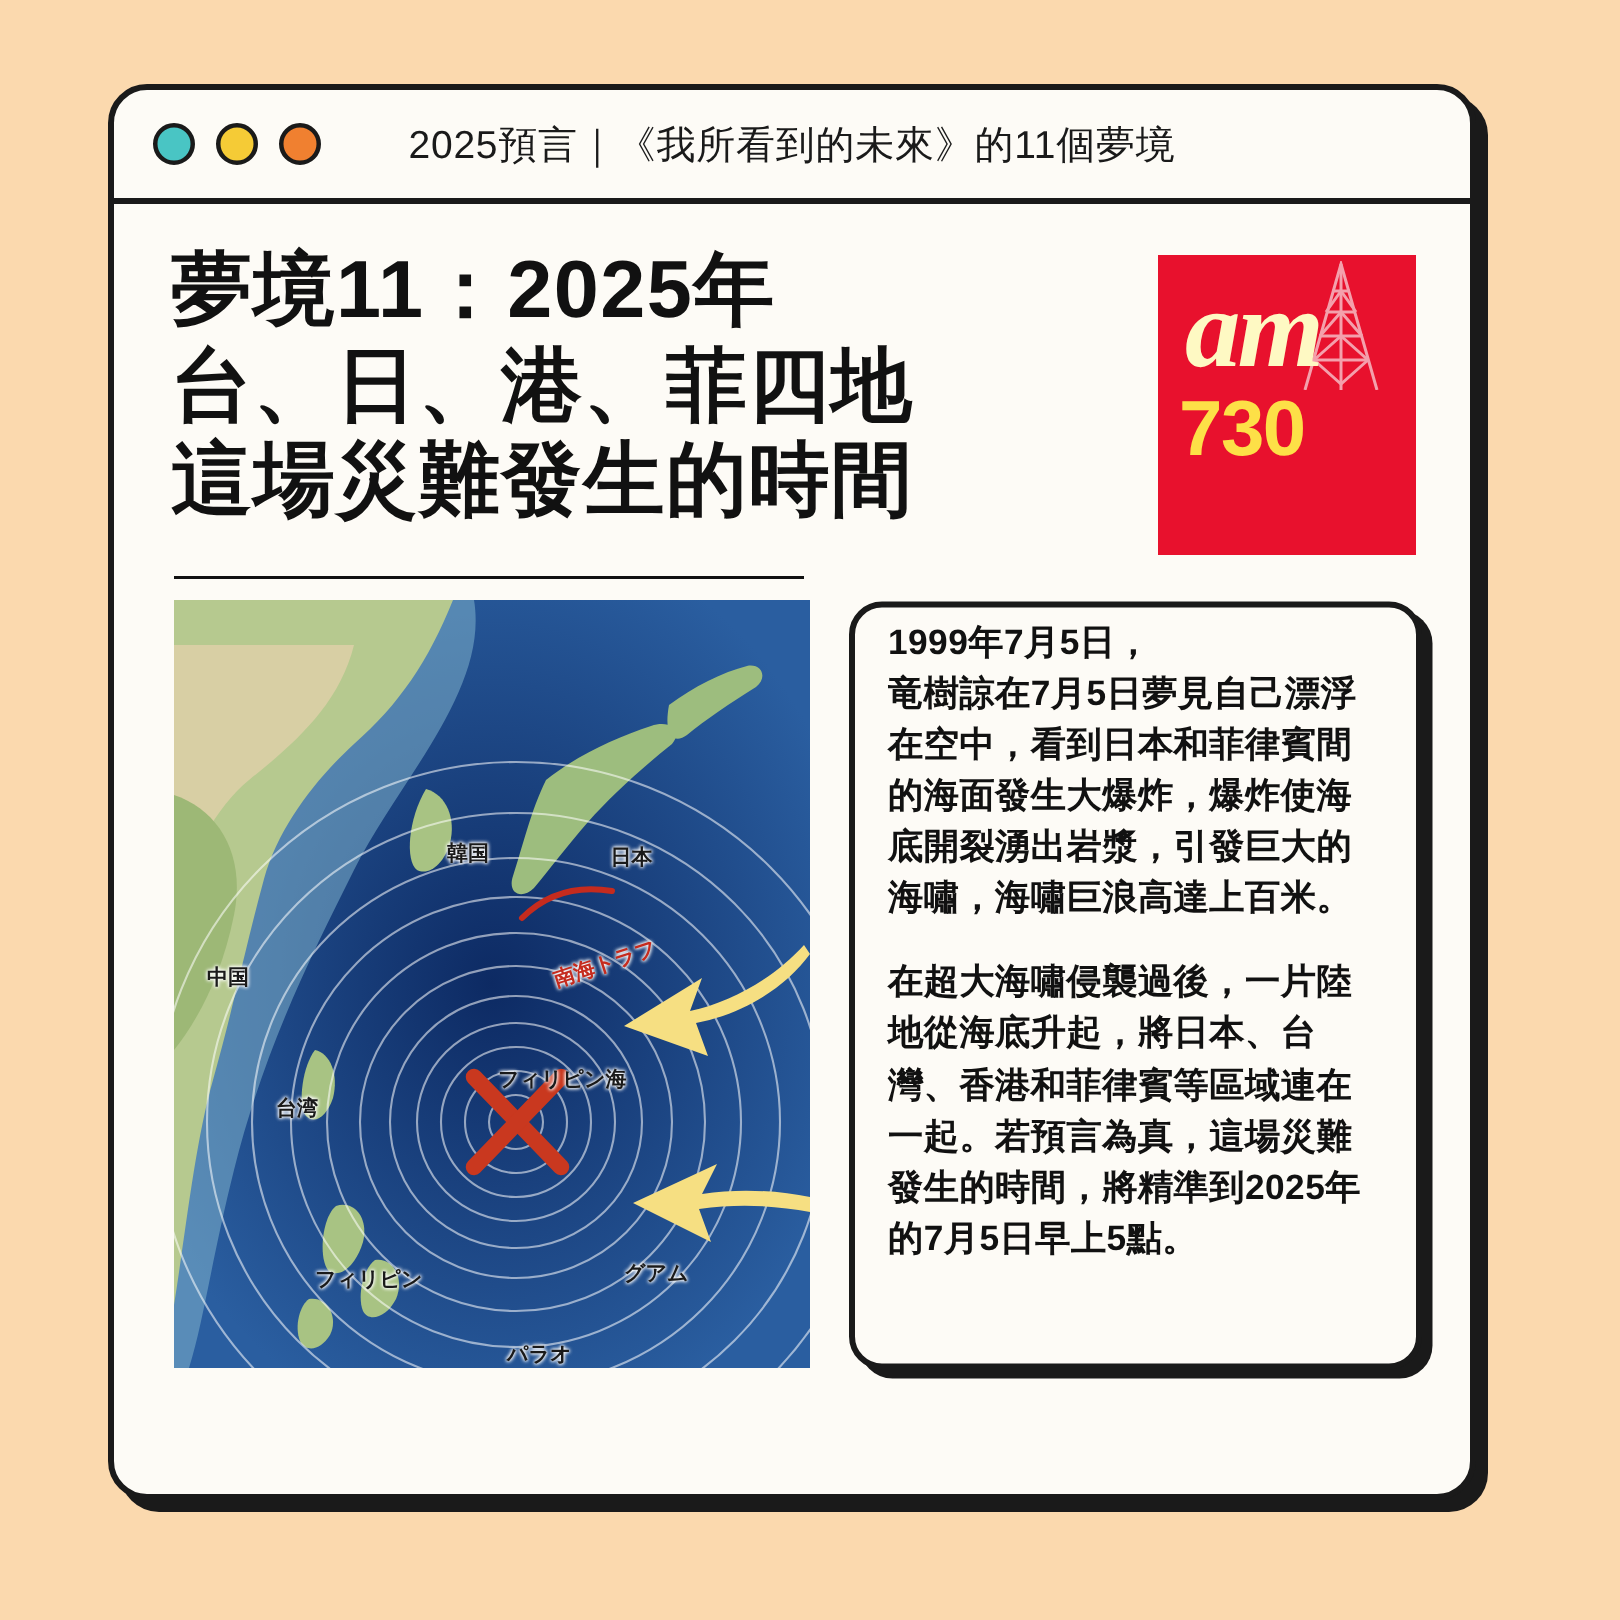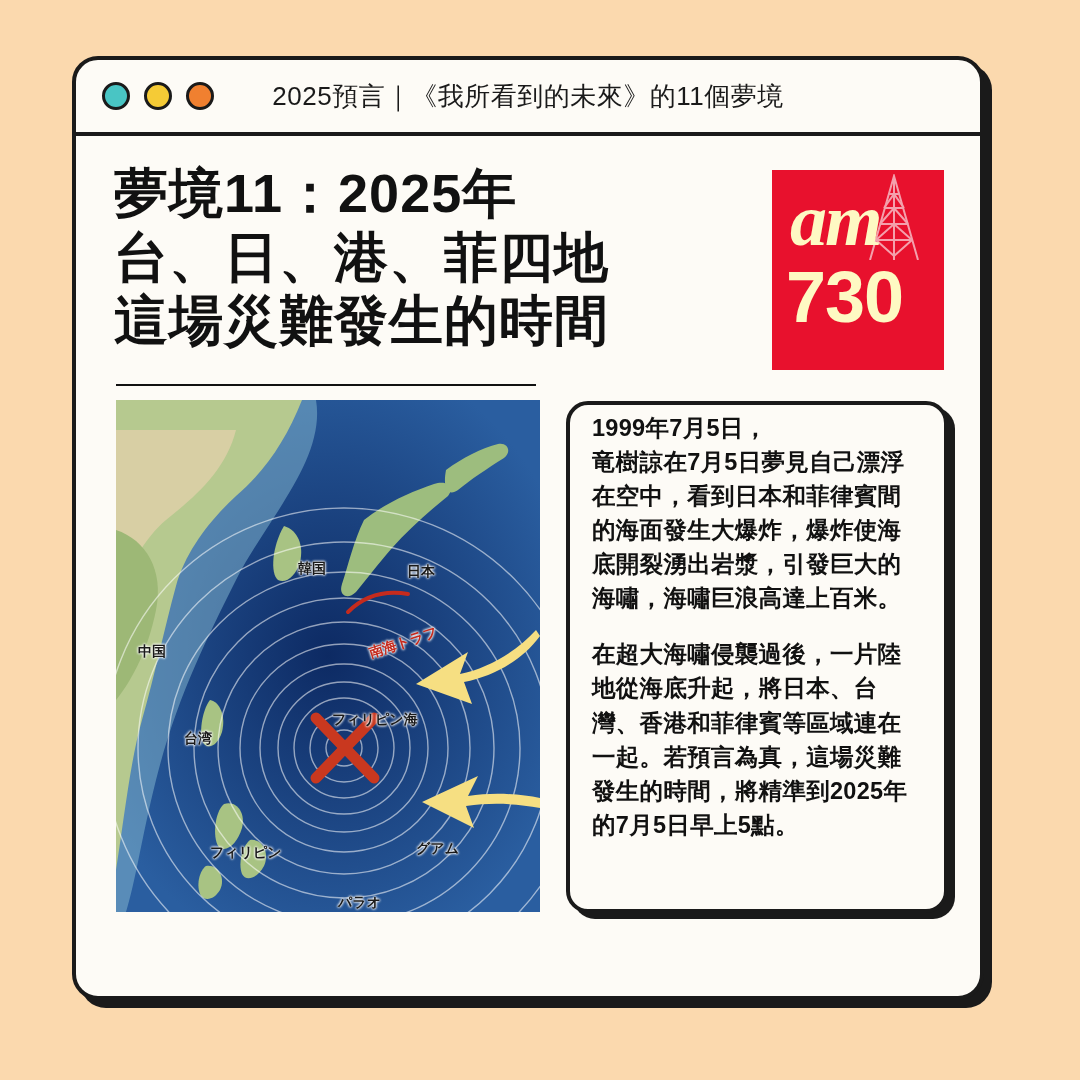--- a/index.html
+++ b/index.html
@@ -85,22 +85,22 @@
     font-size: 74px;
     font-weight: bold;
     font-style: italic;
     letter-spacing: -2px;
     font-family: "Liberation Serif", serif;
     margin-left: 16px;
   }
   .logo .n730 {
     position: absolute;
     left: 14px; top: 86px;
-    color: #fef9c3;
-    font-size: 72px;
+    color: #fde047;
+    font-size: 52px;
     font-weight: bold;
     letter-spacing: -1px;
     font-family: "Liberation Sans", sans-serif;
   }
   .logo .mast {
     position: absolute;
     right: 14px; top: 4px;
     width: 70px; height: 86px;
   }
 

